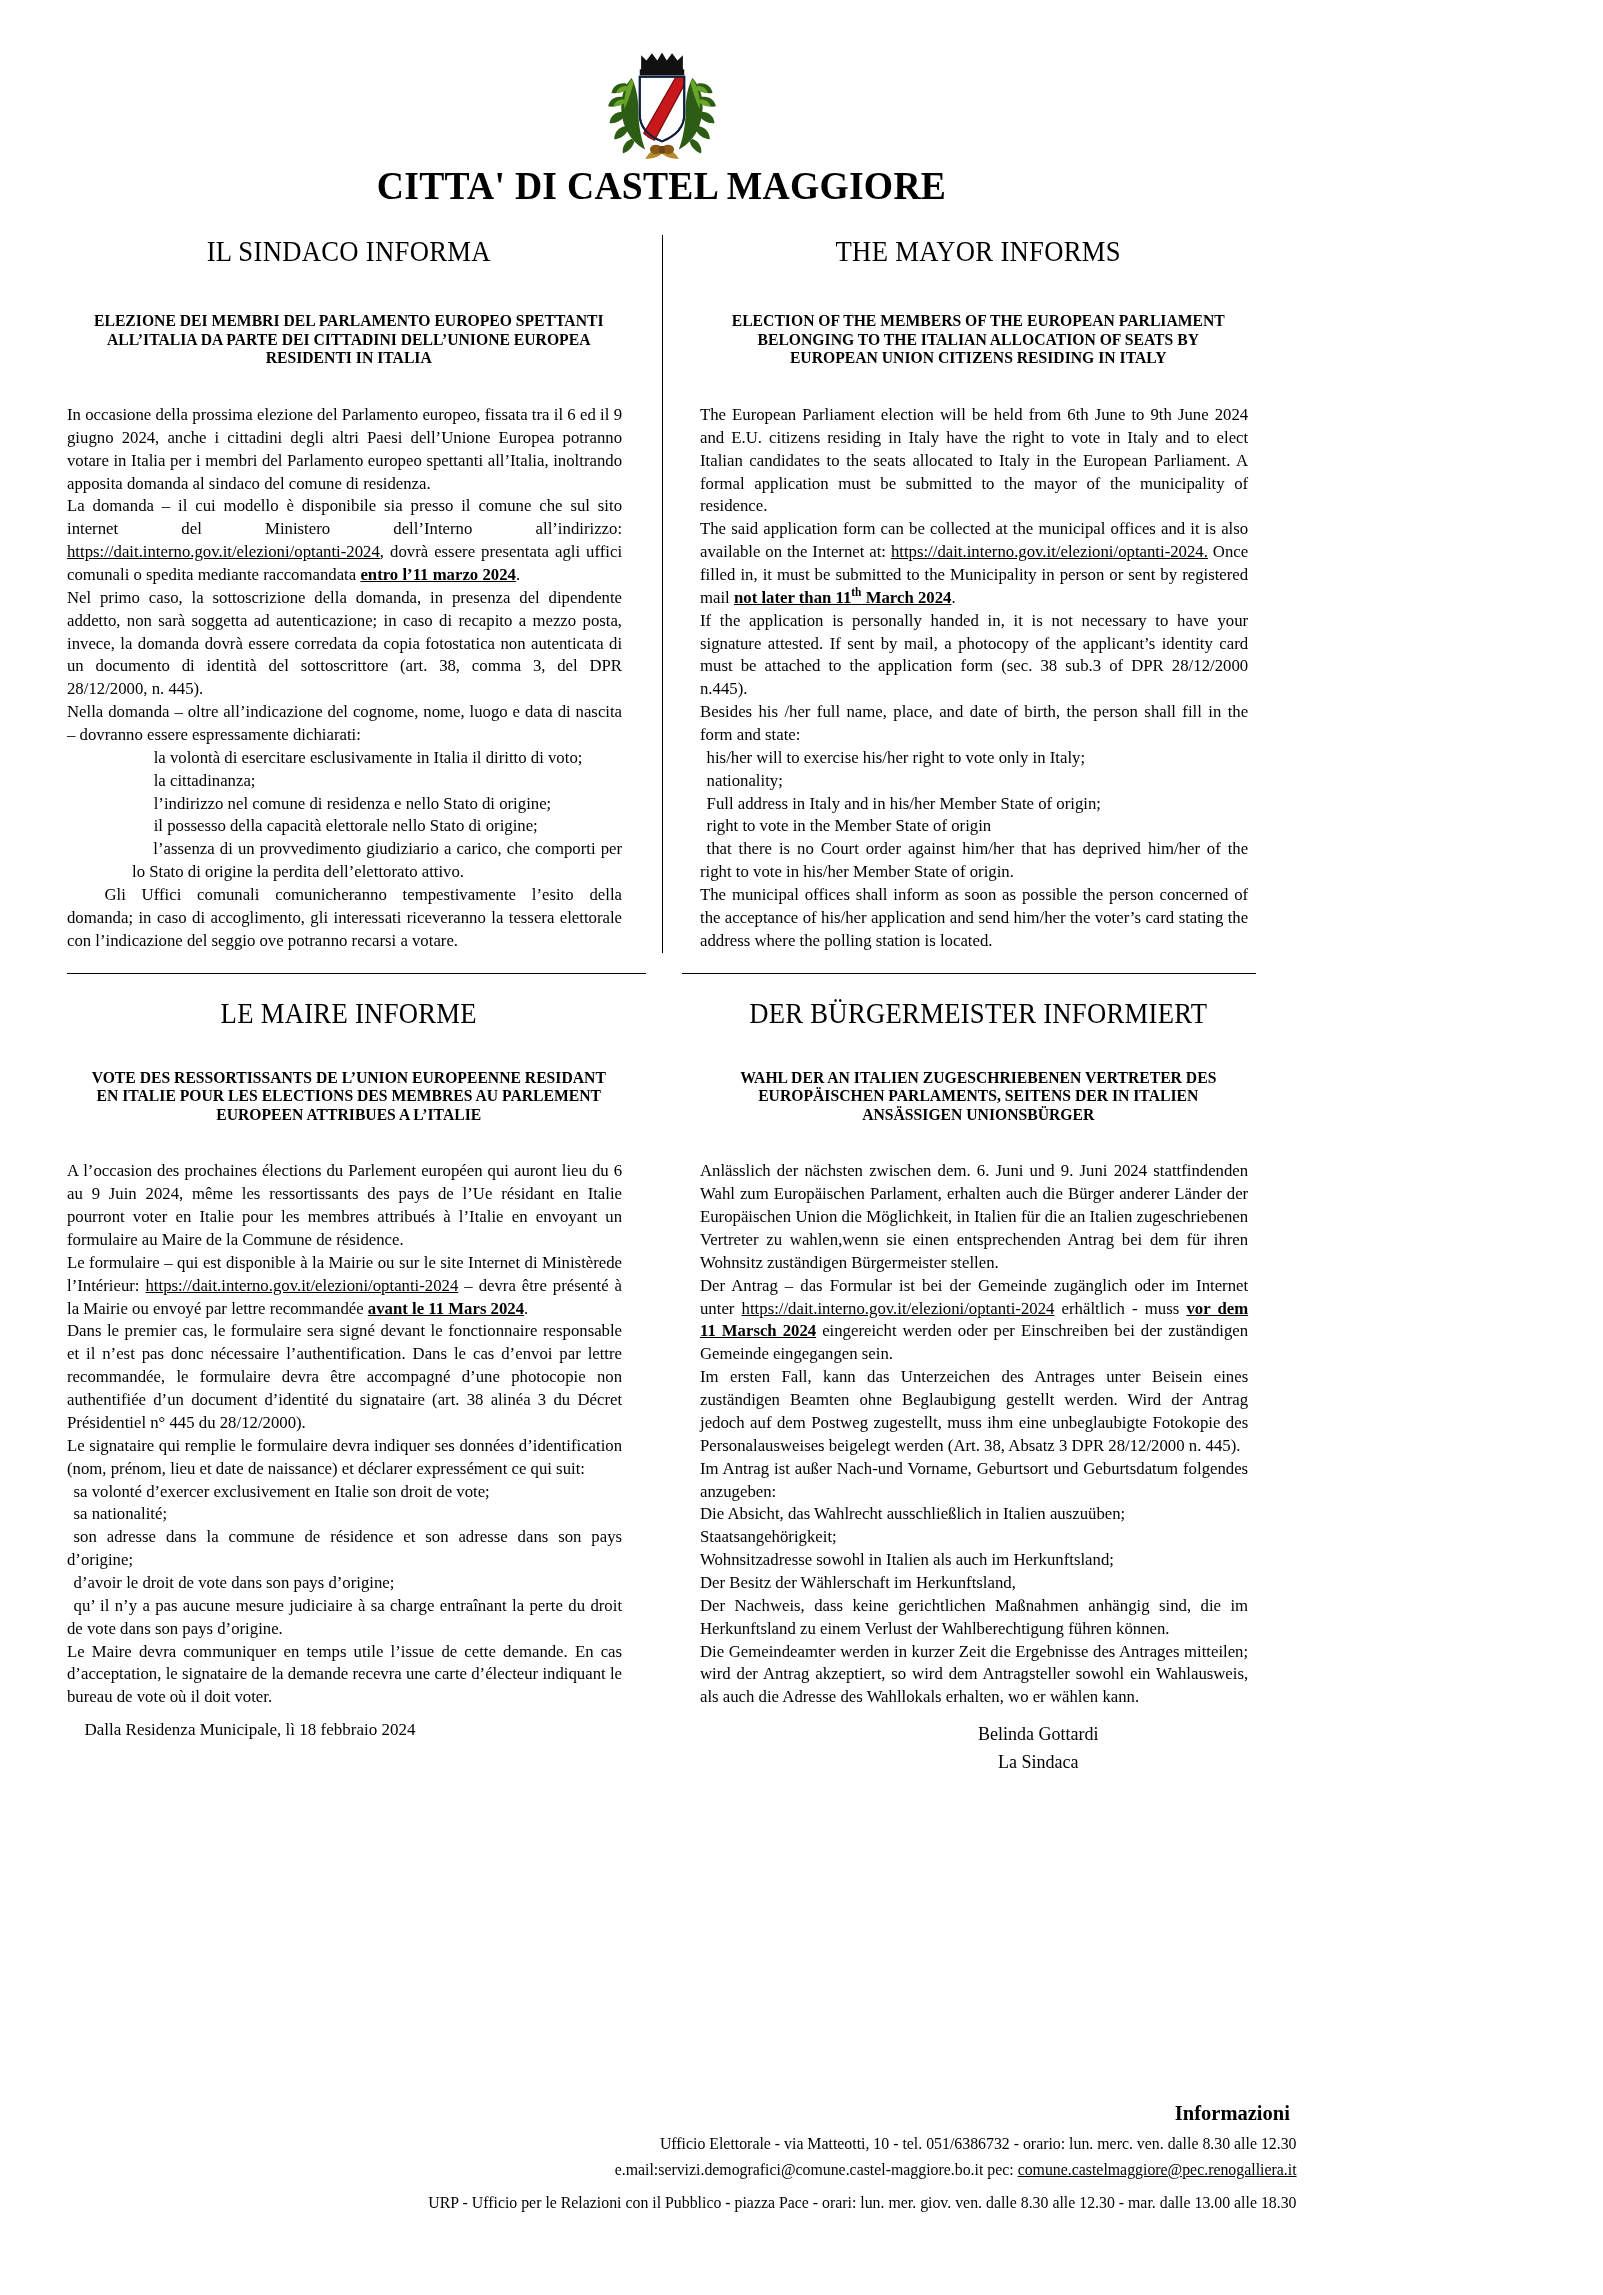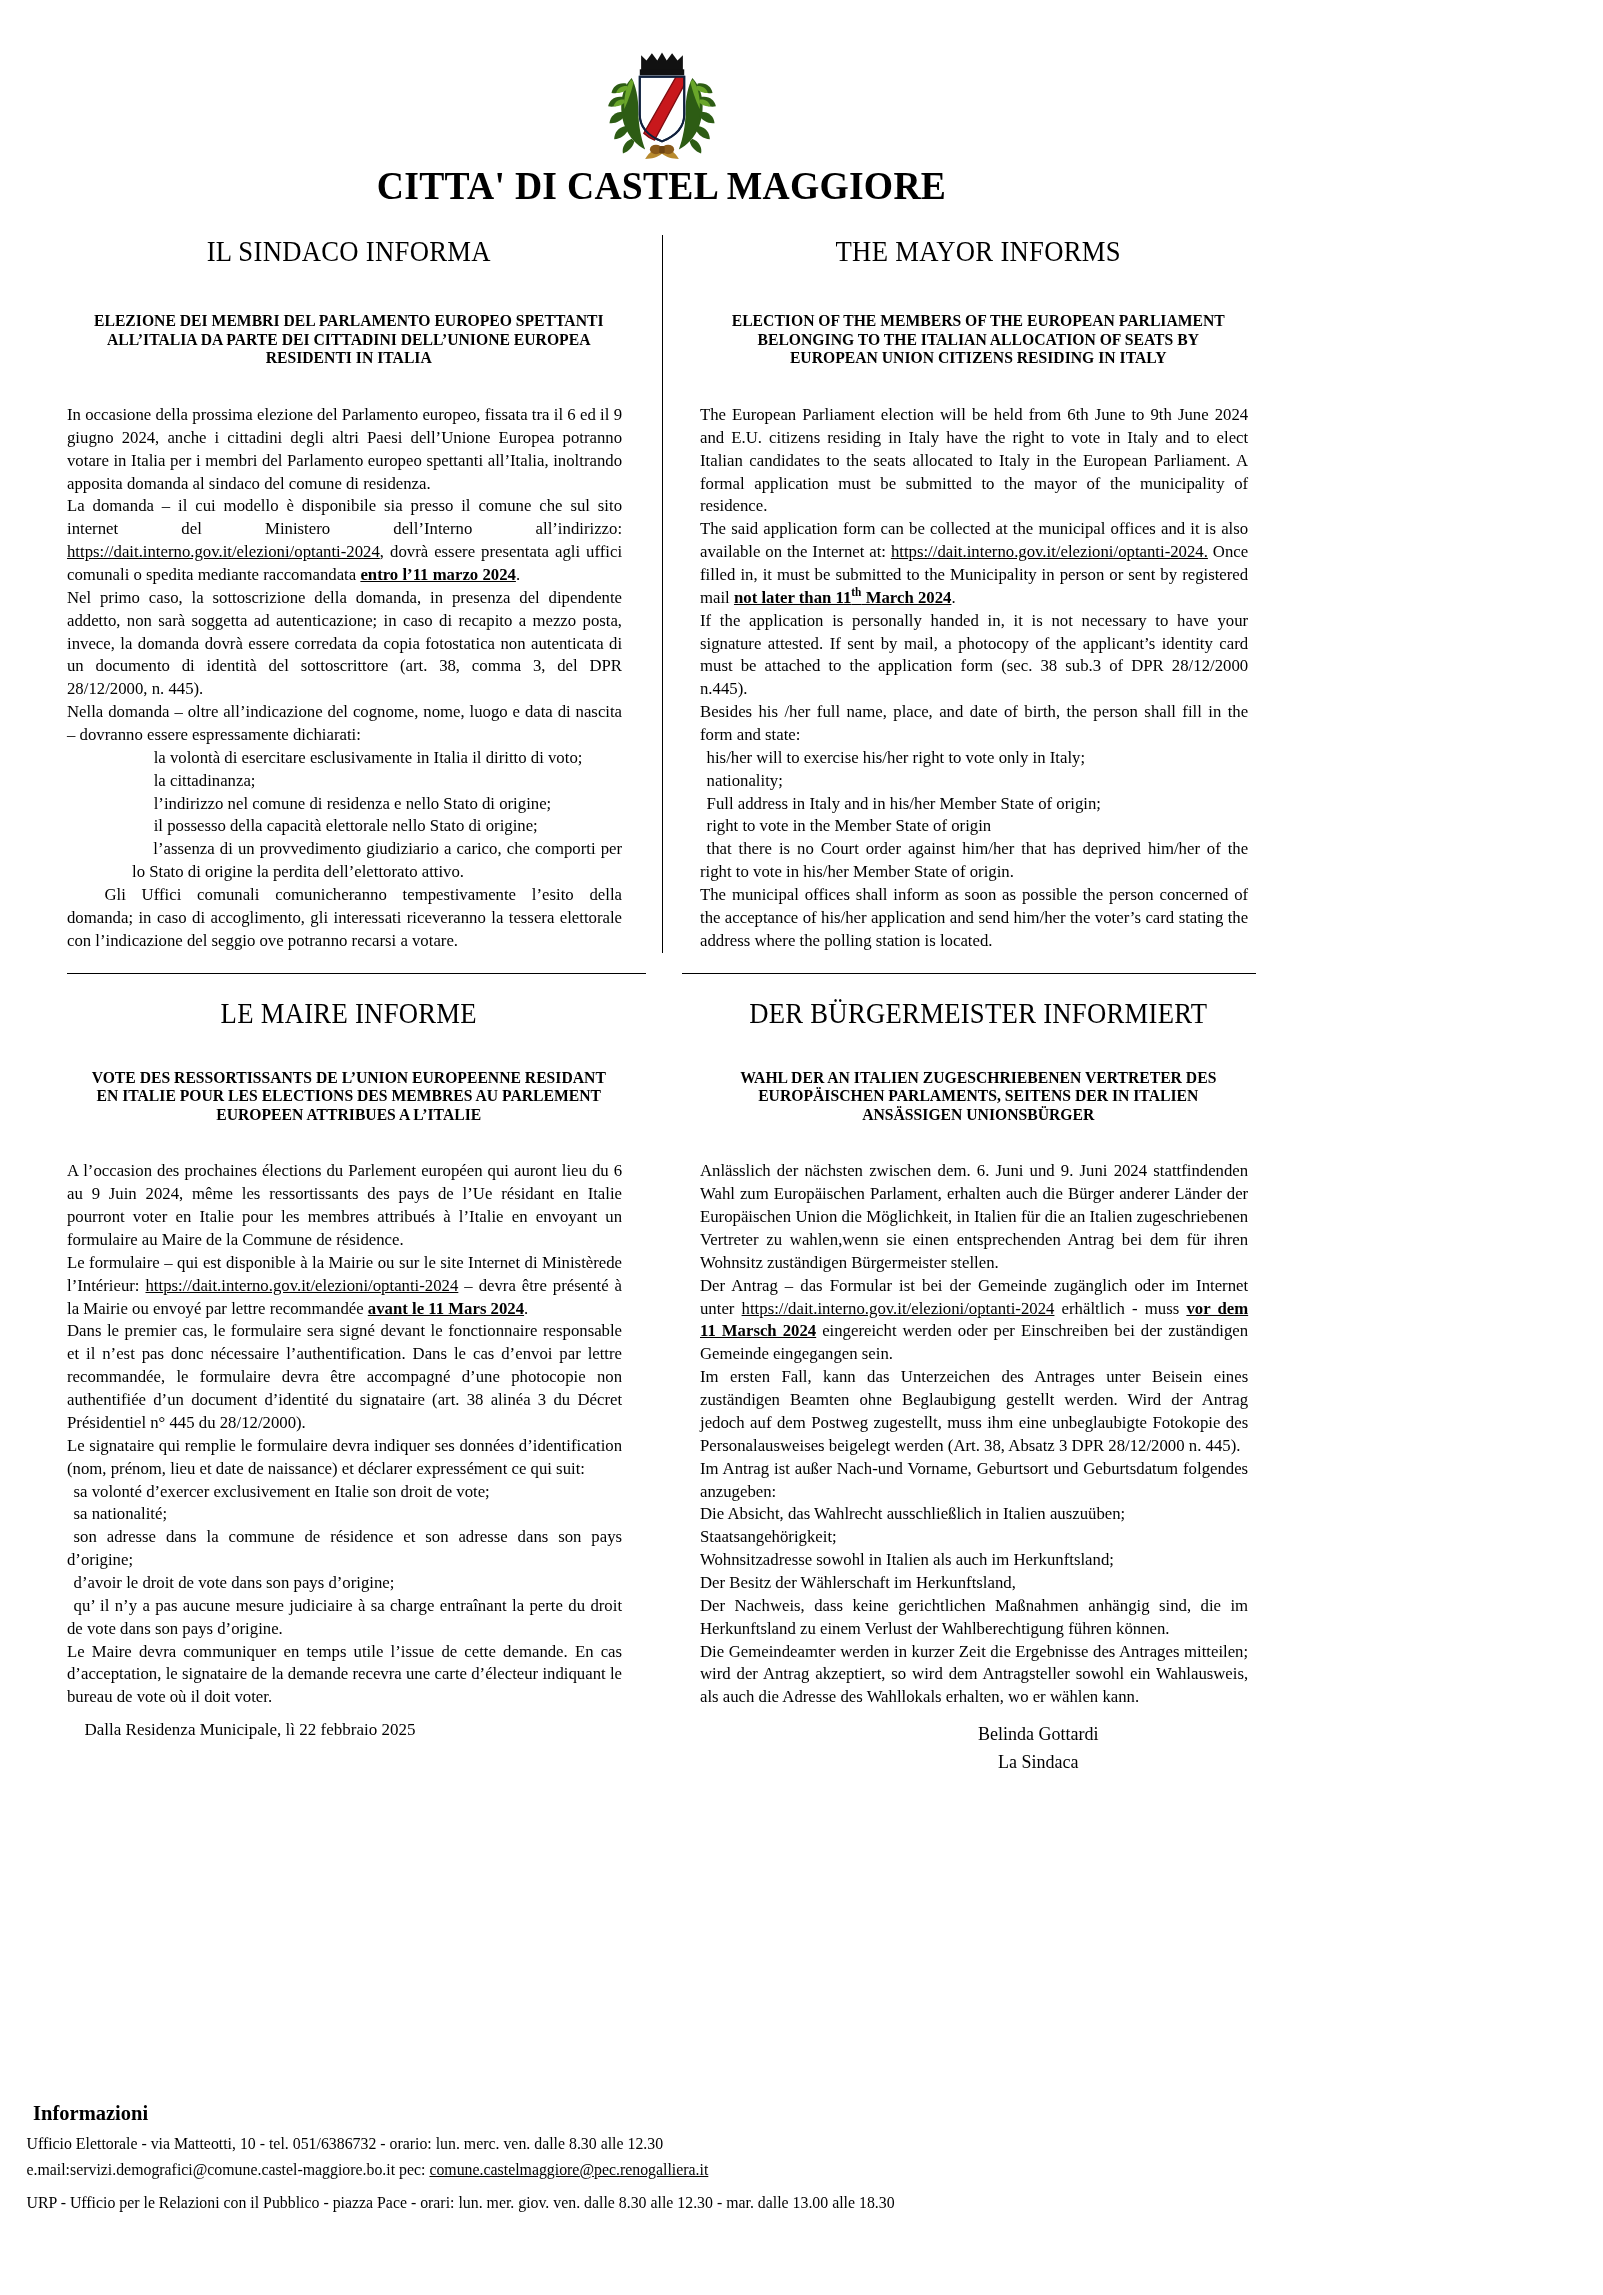--- a/index.html
+++ b/index.html
@@ -129,21 +129,21 @@
     margin-top: 12px;
     padding-left: 121px;
   }
 
   
   .footer {
     position: absolute;
     left: 0;
     right: 0;
     bottom: 79px;
-    text-align: left;
+    text-align: right;
   }
   .footer-title {
     font-weight: bold;
     font-size: 21.6px;
     margin-bottom: 5.4px;
     transform: scaleX(0.95);
   }
   .footer-line {
     font-size: 16.5px;
     line-height: 1.55;
@@ -268,21 +268,21 @@
         <p><span>Le formulaire – qui est disponible à la Mairie ou sur le site Internet di Ministèrede l’Intérieur:  </span><span class="link">https://dait.interno.gov.it/elezioni/optanti-2024</span><span> – devra être présenté à la Mairie ou envoyé par lettre recommandée </span><b class="u">avant le 11 Mars 2024</b><span>.</span></p>
         <p>Dans le premier cas, le formulaire sera signé devant le fonctionnaire responsable et il n’est pas donc nécessaire l’authentification. Dans le cas d’envoi par lettre recommandée, le formulaire devra être accompagné d’une photocopie non authentifiée d’un document d’identité du signataire (art. 38 alinéa 3 du Décret Présidentiel n° 445 du 28/12/2000).</p>
         <p>Le signataire qui remplie le formulaire devra indiquer ses données d’identification (nom, prénom, lieu et date de naissance) et déclarer expressément ce qui suit:</p>
         <p class="sp-in">sa volonté d’exercer exclusivement en Italie son droit de vote;</p>
         <p class="sp-in">sa nationalité;</p>
         <p class="sp-in">son adresse dans la commune de résidence et son adresse dans son pays d’origine;</p>
         <p class="sp-in">d’avoir le droit de vote dans son pays d’origine;</p>
         <p class="sp-in">qu’ il n’y a pas aucune mesure judiciaire à sa charge entraînant la perte du droit de vote dans son pays d’origine.</p>
         <p>Le Maire devra communiquer en temps utile l’issue de cette demande. En cas d’acceptation, le signataire de la demande recevra une carte d’électeur indiquant le bureau de vote où il doit voter.</p>
       </div>
-      <div class="date-line">Dalla Residenza Municipale, lì  22  febbraio 2025</div>
+      <div class="date-line">Dalla Residenza Municipale, lì  18  febbraio 2024</div>
     </div>
 
     <div class="col col-right">
       <div class="sec-title" style="margin-bottom:39px;">DER BÜRGERMEISTER INFORMIERT</div>
       <div class="sec-sub">WAHL DER AN ITALIEN ZUGESCHRIEBENEN VERTRETER DES EUROPÄISCHEN PARLAMENTS, SEITENS DER IN ITALIEN ANSÄSSIGEN UNIONSBÜRGER</div>
       <div class="body">
         <p>Anlässlich der nächsten zwischen dem. 6. Juni und 9. Juni 2024 stattfindenden Wahl zum Europäischen Parlament, erhalten auch die Bürger anderer Länder der Europäischen Union die Möglichkeit, in Italien für die an Italien zugeschriebenen Vertreter zu wahlen,wenn sie einen entsprechenden Antrag bei dem für ihren Wohnsitz zuständigen Bürgermeister stellen.</p>
         <p><span>Der Antrag – das Formular ist bei der Gemeinde zugänglich oder im Internet unter </span><span class="link">https://dait.interno.gov.it/elezioni/optanti-2024</span><span> erhältlich - muss </span><b class="u">vor dem 11 Marsch 2024</b><span>  eingereicht werden oder per Einschreiben bei der zuständigen Gemeinde eingegangen sein.</span></p>
         <p>Im ersten Fall, kann das Unterzeichen des Antrages unter Beisein eines zuständigen Beamten ohne Beglaubigung gestellt werden. Wird der Antrag jedoch auf dem Postweg zugestellt, muss ihm eine unbeglaubigte Fotokopie des Personalausweises beigelegt werden (Art. 38, Absatz 3 DPR 28/12/2000 n. 445).</p>
         <p>Im Antrag ist außer Nach-und Vorname, Geburtsort und Geburtsdatum folgendes anzugeben:</p>

